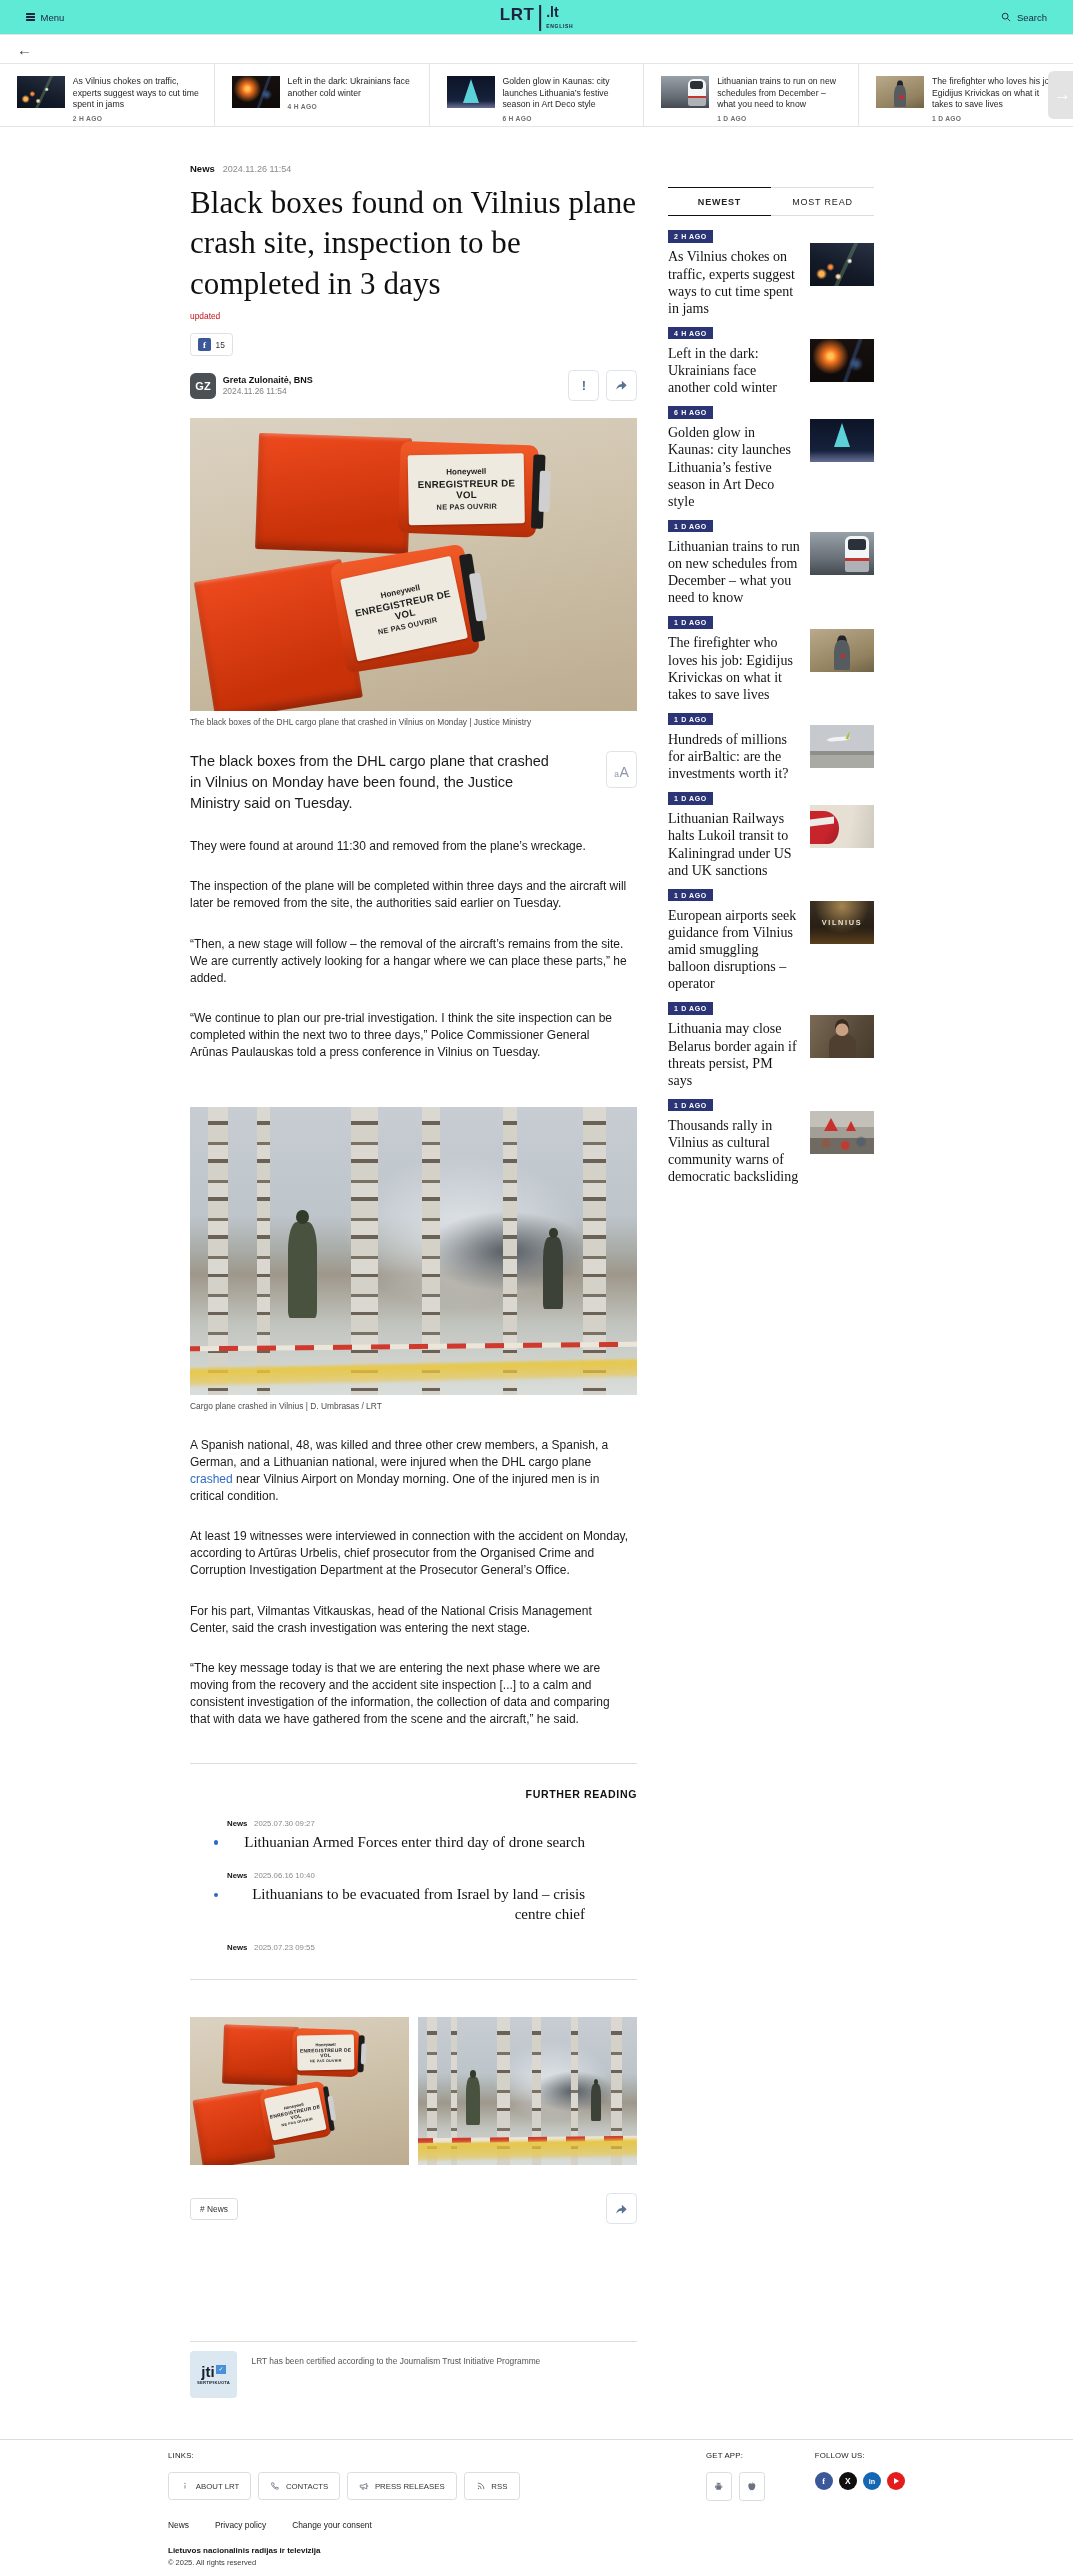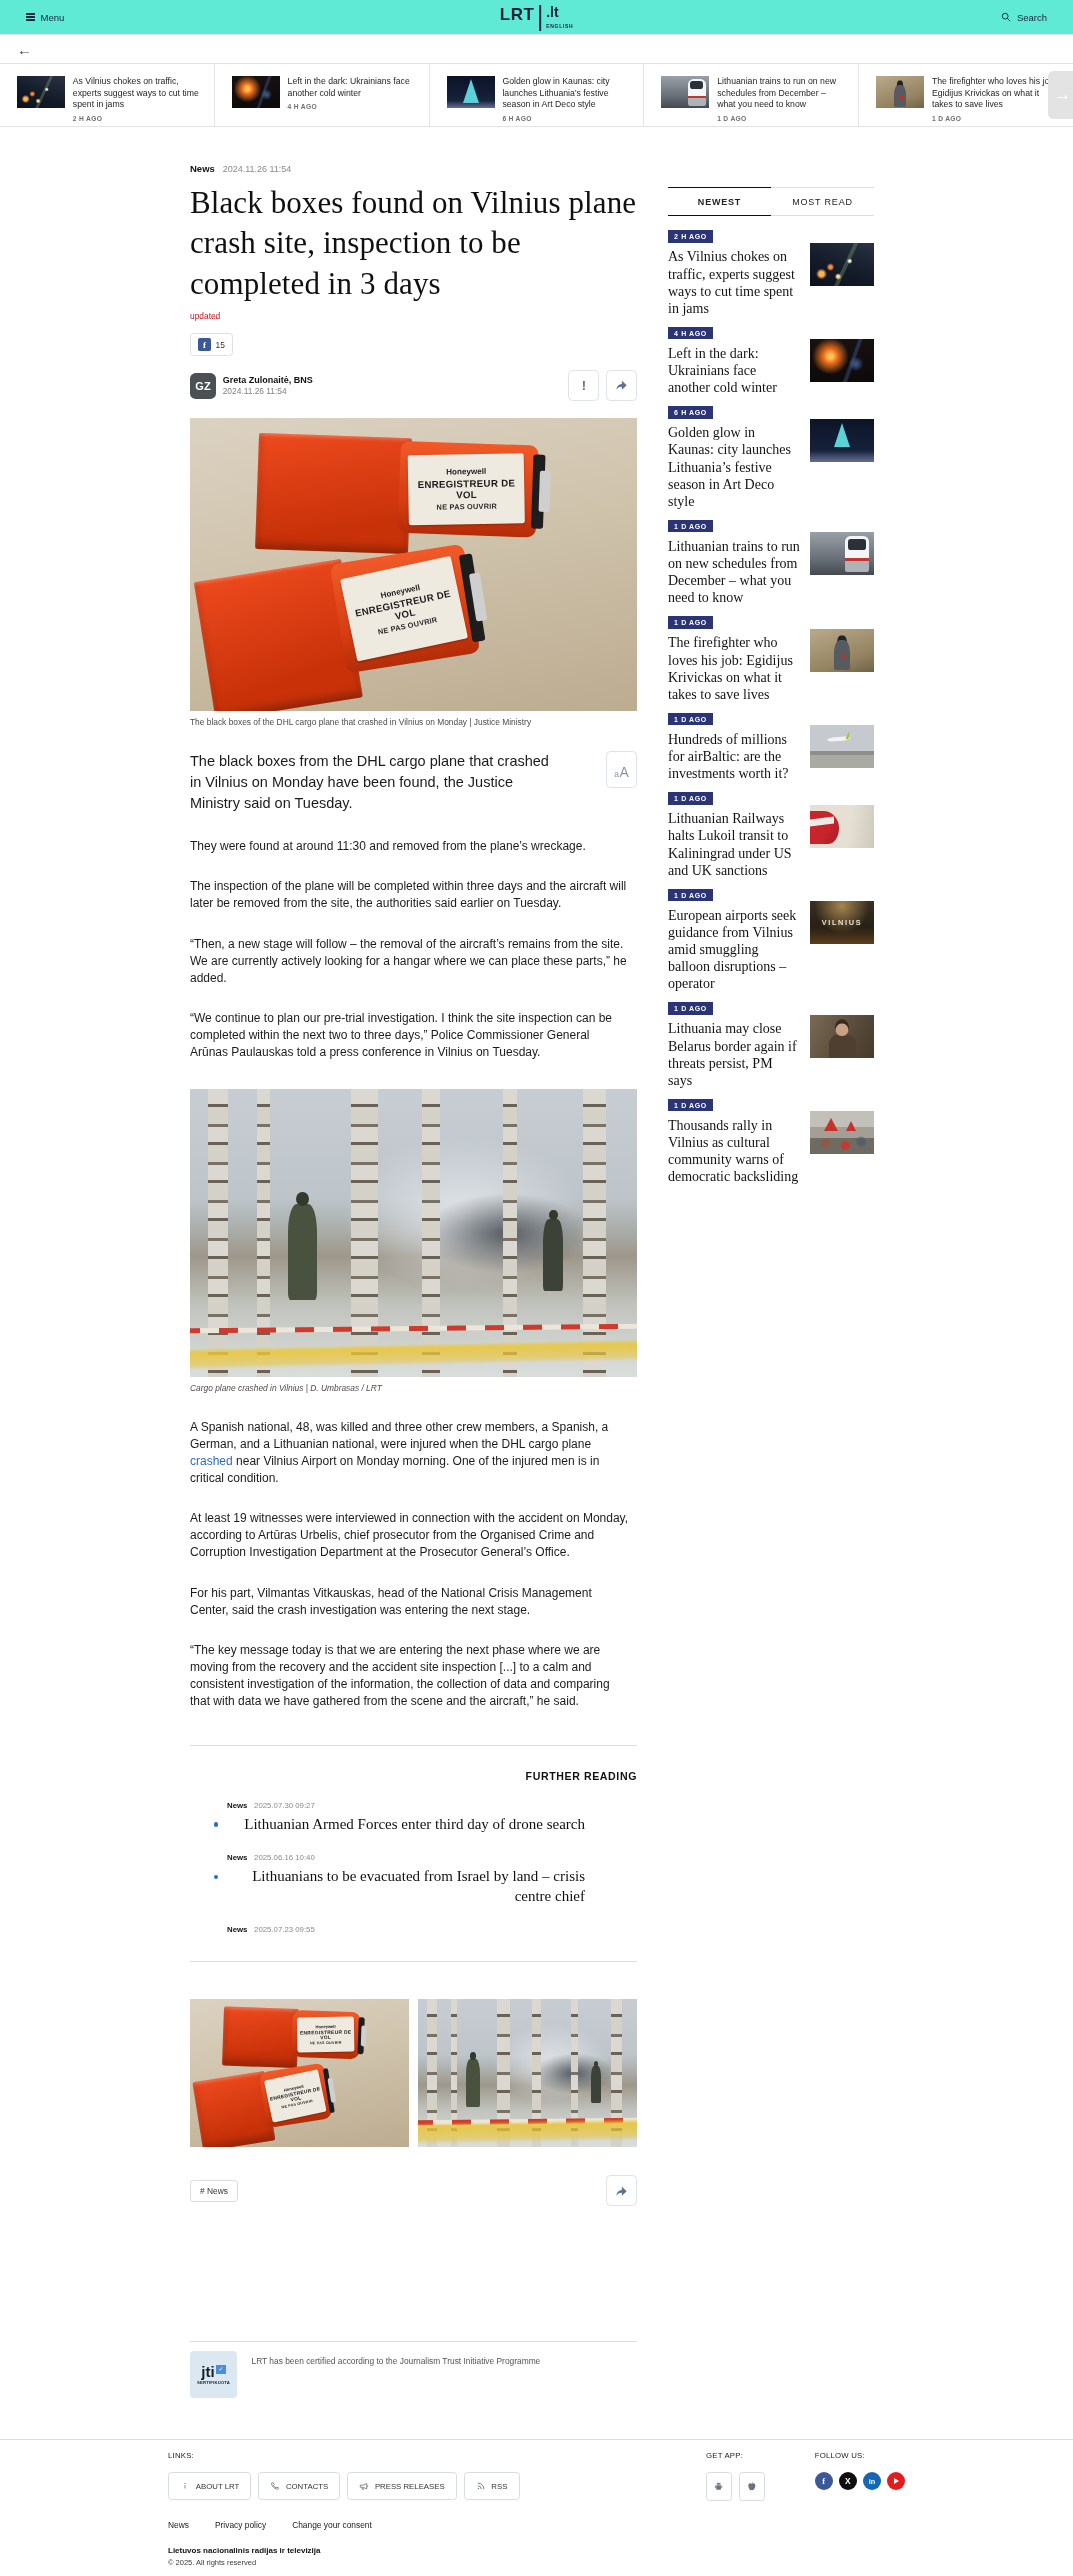--- a/index.html
+++ b/index.html
@@ -156,21 +156,21 @@
     background:linear-gradient(rgba(235,197,52,.9),rgba(235,197,52,.5));filter:blur(1.7px);transform:rotate(-1.2deg);}
 
   .intro-row{margin-top:24.6px;display:flex;justify-content:space-between;align-items:flex-start;}
   .intro{width:372px;font-size:14.5px;line-height:1.45;color:#1b1b1b;}
   .font-btn{width:31px;height:37px;border:0.6px solid #dfe2e8;border-radius:4.5px;background:#fff;color:#8b95a8;
     display:flex;align-items:flex-end;justify-content:center;padding:0 0 9px;gap:0.6px;}
   .font-btn .sm{font-size:8.4px;line-height:.9;} .font-btn .lg{font-size:14px;line-height:.8;}
 
   .article-body p{margin:23.5px 0;font-size:12px;line-height:17px;color:#1c1c1c;width:439px;}
   .inline-link{color:#2e6bc4;text-decoration:none;cursor:pointer;}
-  .body-figure{margin:28px 0 26px;font-style:italic;}
+  .body-figure{margin:46px 0 26px;}
 
   
   .further{margin-top:35px;border-top:0.6px solid #ddd;border-bottom:0.6px solid #ddd;padding:23.5px 0 27px 37px;text-align:right;}
   .fr-head{font-size:10.6px;font-weight:700;letter-spacing:0.6px;color:#111;}
   .fr-item{margin-top:19px;}
   .fr-meta{font-size:7.8px;display:flex;gap:6.7px;align-items:baseline;}
   .fr-sec{font-weight:700;color:#111;}
   .fr-date{color:#8a8a8a;}
   .fr-title{position:relative;margin-top:5px;font-family:"Liberation Serif","DejaVu Serif",serif;
     font-size:15px;line-height:1.3;color:#101010;width:358px;}

